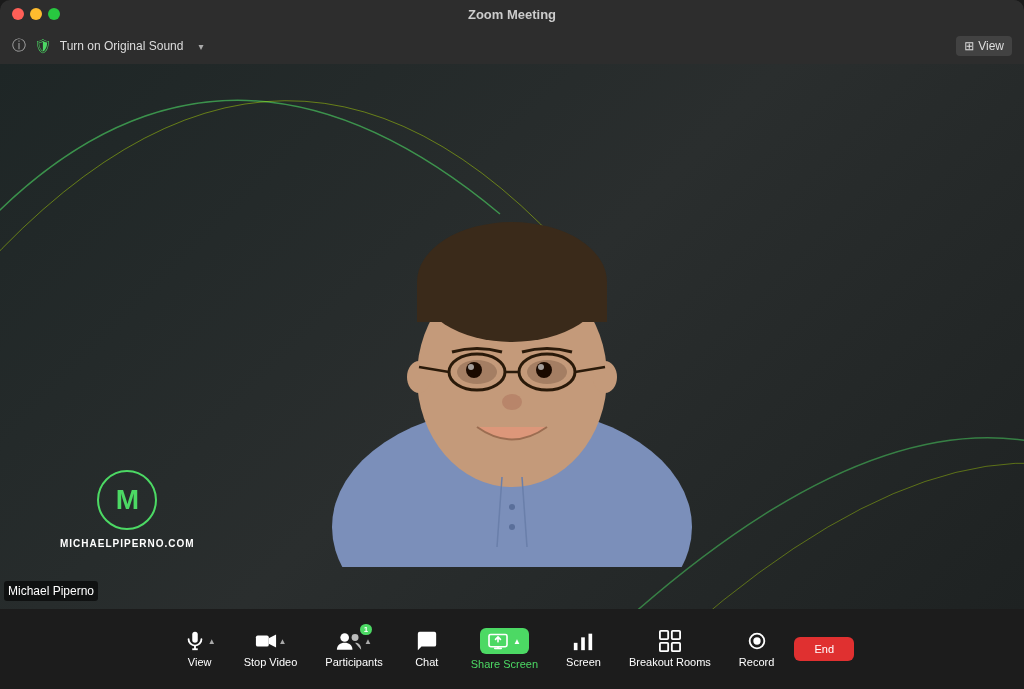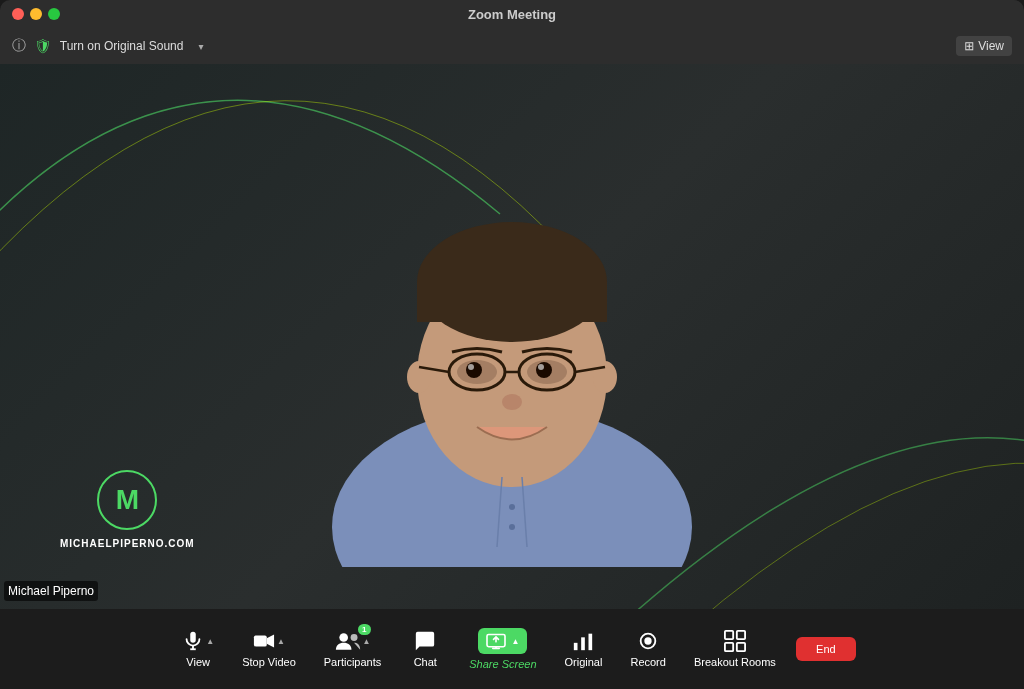--- a/index.html
+++ b/index.html
@@ -393,59 +393,59 @@
     <div style="background:#4cd964;border-radius:6px;padding:4px 8px;display:flex;align-items:center;gap:3px;">
       <span class="toolbar-icon" style="color:#fff;">
         <svg width="20" height="18" viewBox="0 0 24 22" fill="white">
           <rect x="1" y="3" width="22" height="15" rx="2" fill="none" stroke="white" stroke-width="2"></rect>
           <path d="M8 20h8M12 18v2" stroke="white" stroke-width="2" stroke-linecap="round"></path>
           <path d="M12 6v6M9 9l3-3 3 3" stroke="white" stroke-width="2" stroke-linecap="round" fill="none"></path>
         </svg>
       </span>
       <span class="toolbar-chevron" style="color:#fff;">▲</span>
     </div>
-    <span class="toolbar-label" style="color:#4cd964;font-style:italic;">Share Screen</span>
+    <span class="toolbar-label" style="color:#4cd964;">Share Screen</span>
   </div>
 
   <div class="toolbar-item">
     <div class="toolbar-icon-row">
       <span class="toolbar-icon">
         <svg width="22" height="22" viewBox="0 0 24 24" fill="white">
           <rect x="2" y="14" width="4" height="8" fill="white"></rect>
           <rect x="10" y="8" width="4" height="14" fill="white"></rect>
           <rect x="18" y="4" width="4" height="18" fill="white"></rect>
         </svg>
       </span>
     </div>
-    <span class="toolbar-label">Original</span>
-  </div>
-
-  <div class="toolbar-item">
-    <div class="toolbar-icon-row">
-      <span class="toolbar-icon">
-        <svg width="22" height="22" viewBox="0 0 24 24">
-          <circle cx="12" cy="12" r="8" fill="none" stroke="white" stroke-width="2"></circle>
-          <circle cx="12" cy="12" r="4" fill="white"></circle>
-        </svg>
-      </span>
-    </div>
-    <span class="toolbar-label">Record</span>
+    <span class="toolbar-label">Screen</span>
   </div>
 
   <div class="toolbar-item">
     <div class="toolbar-icon-row">
       <span class="toolbar-icon">
         <svg width="22" height="22" viewBox="0 0 24 24" fill="white">
           <rect x="1" y="1" width="9" height="9" rx="1" fill="none" stroke="white" stroke-width="2"></rect>
           <rect x="14" y="1" width="9" height="9" rx="1" fill="none" stroke="white" stroke-width="2"></rect>
           <rect x="1" y="14" width="9" height="9" rx="1" fill="none" stroke="white" stroke-width="2"></rect>
           <rect x="14" y="14" width="9" height="9" rx="1" fill="none" stroke="white" stroke-width="2"></rect>
         </svg>
       </span>
     </div>
     <span class="toolbar-label">Breakout Rooms</span>
   </div>
 
+  <div class="toolbar-item">
+    <div class="toolbar-icon-row">
+      <span class="toolbar-icon">
+        <svg width="22" height="22" viewBox="0 0 24 24">
+          <circle cx="12" cy="12" r="8" fill="none" stroke="white" stroke-width="2"></circle>
+          <circle cx="12" cy="12" r="4" fill="white"></circle>
+        </svg>
+      </span>
+    </div>
+    <span class="toolbar-label">Record</span>
+  </div>
+
 
   <div class="toolbar-item end-btn">
     <span class="toolbar-label">End</span>
   </div>
 </div>
 
 </body></html>

